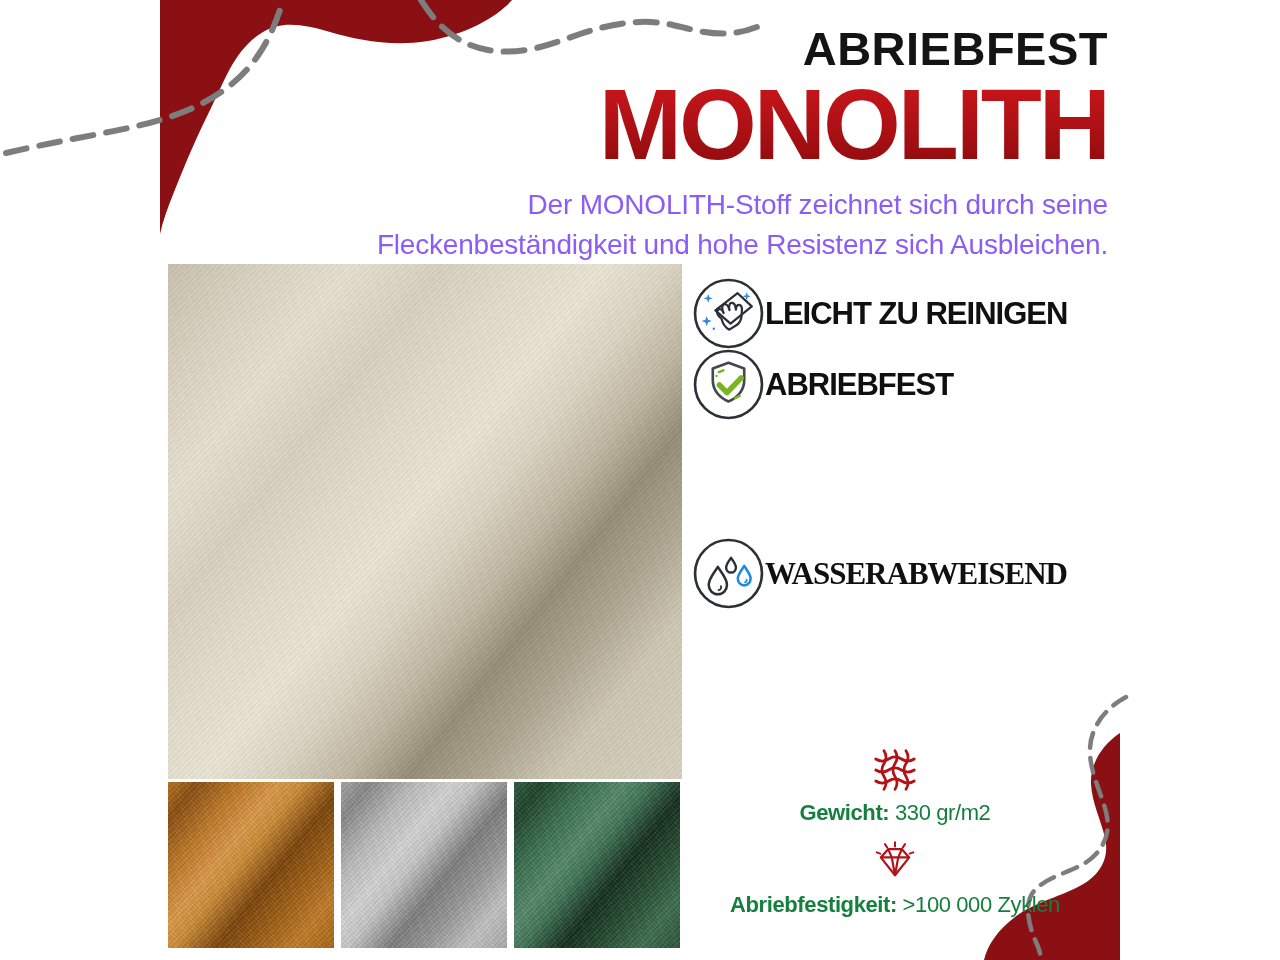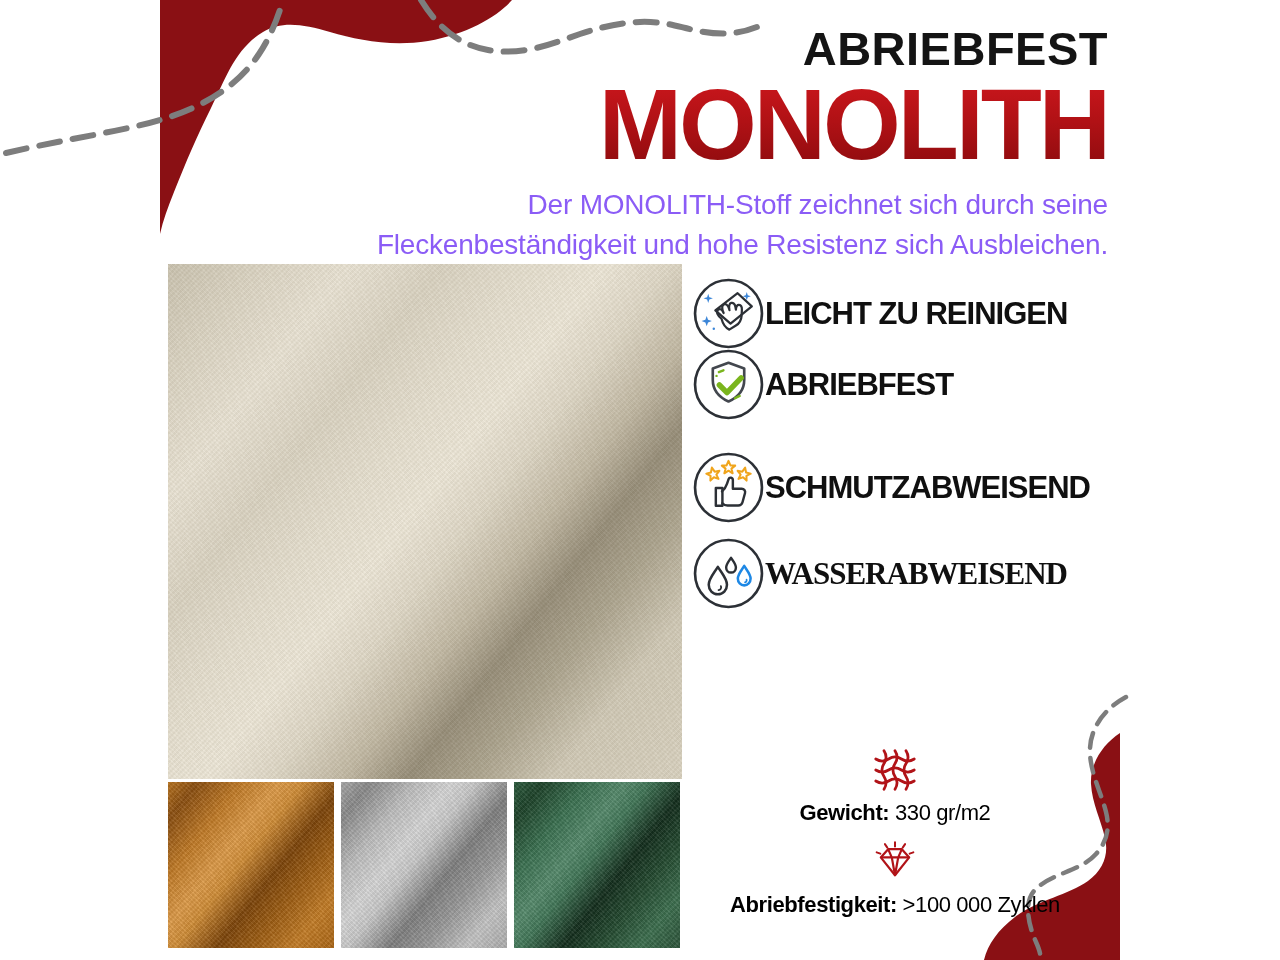--- a/index.html
+++ b/index.html
@@ -53,21 +53,21 @@
 
   
   .feature-row { position:absolute; left:692px; display:flex; align-items:center; }
   .feature-row .ico { width:73px; height:73px; flex:0 0 auto; }
   .feature-label {
     font-size:31px; font-weight:800; color:#101010; letter-spacing:-1px; white-space:nowrap;
   }
   .fr1 { top:277px; } .fr2 { top:348px; } .fr3 { top:451px; } .fr4 { top:537px;font-family:Liberation Serif, serif; }
 
   
-  .specs { position:absolute; left:710px; top:748px; width:370px; text-align:center; color:#000000; }
+  .specs { position:absolute; left:710px; top:748px; width:370px; text-align:center; color:#15803d; }
   .spec-ico { width:46px; height:44px; display:inline-block; }
   .spec-line { font-size:22px; letter-spacing:-.4px; margin-top:4px; white-space:nowrap; }
   .spec-line b { font-weight:700; }
   .spec-gap { margin-top:14px; }
 </style>
 </head>
 <body>
 
 <div class="canvas">
 
@@ -118,33 +118,20 @@
       <circle cx="36" cy="36" r="33" fill="none" stroke="#2c3036" stroke-width="2.6"></circle>
       <path d="M36 14.5 l15.5 5.7 v11.3 c0 11.7 -8 17.8 -15.5 21.3 c-7.5 -3.5 -15.5 -9.6 -15.5 -21.3 v-11.3 z" fill="none" stroke="#43474e" stroke-width="2.6" stroke-linejoin="round"></path>
       <path d="M26.5 23.8 l4.5 -1.8" fill="none" stroke="#7ab51d" stroke-width="2.4" stroke-linecap="round"></path>
       <circle cx="24.2" cy="27.5" r="1.2" fill="#7ab51d"></circle>
       <path d="M27 36.5 l7.5 7.5 L48.5 29.5" fill="none" stroke="#7ab51d" stroke-width="5.4" stroke-linecap="round" stroke-linejoin="round"></path>
       <path d="M42.5 49.5 l4.5 -2.2" fill="none" stroke="#7ab51d" stroke-width="2.4" stroke-linecap="round"></path>
     </svg>
     <div class="feature-label">ABRIEBFEST</div>
   </div>
 
-  <div class="feature-row fr3">
-    <svg class="ico" viewBox="0 0 72 72">
-      <circle cx="36" cy="36" r="33" fill="none" stroke="#2c3036" stroke-width="2.6"></circle>
-      <g fill="none" stroke="#f0a51c" stroke-width="2" stroke-linejoin="round">
-        <path transform="translate(21,23) rotate(-12)" d="M0 -6.8 L1.9 -2.3 L6.6 -2.1 L2.9 .9 L4.1 5.5 L0 2.9 L-4.1 5.5 L-2.9 .9 L-6.6 -2.1 L-1.9 -2.3 Z"></path>
-        <path transform="translate(36,16.5)" d="M0 -6.8 L1.9 -2.3 L6.6 -2.1 L2.9 .9 L4.1 5.5 L0 2.9 L-4.1 5.5 L-2.9 .9 L-6.6 -2.1 L-1.9 -2.3 Z"></path>
-        <path transform="translate(51,23) rotate(12)" d="M0 -6.8 L1.9 -2.3 L6.6 -2.1 L2.9 .9 L4.1 5.5 L0 2.9 L-4.1 5.5 L-2.9 .9 L-6.6 -2.1 L-1.9 -2.3 Z"></path>
-      </g>
-      <path d="M23.5 36.5 h6.5 v17.5 h-6.5 z" fill="none" stroke="#2c3036" stroke-width="2.4" stroke-linejoin="round"></path>
-      <path d="M30 51.5 c1.2 1.4 3 2.3 5 2.3 h10.6 c2 0 3.7 -1.3 4.2 -3.2 l2.5 -9.2 c.6 -2.1 -1 -4.2 -3.2 -4.2 h-8.8 v-8.6 c0 -2.6 -3.4 -3.2 -4.2 -.8 l-1.5 4.4 c-1 3 -2.7 5.6 -5 7.7" fill="none" stroke="#2c3036" stroke-width="2.4" stroke-linecap="round" stroke-linejoin="round"></path>
-    </svg>
-    <div class="feature-label">SCHMUTZABWEISEND</div>
-  </div>
 
   <div class="feature-row fr4">
     <svg class="ico" viewBox="0 0 72 72">
       <circle cx="36" cy="36" r="33" fill="none" stroke="#2c3036" stroke-width="2.6"></circle>
       <path d="M25.5 29.5 c4.8 7.6 9 11.8 9 17.6 c0 5.3 -4 9.4 -9 9.4 s-9 -4.1 -9 -9.4 c0 -5.8 4.2 -10 9 -17.6 z" fill="none" stroke="#2c3036" stroke-width="2.5" stroke-linejoin="round"></path>
       <path d="M28.5 48.5 c.8 1.8 -.4 3.6 -2.3 3.9" fill="none" stroke="#2c3036" stroke-width="1.8" stroke-linecap="round"></path>
       <path d="M38.5 20.5 c2.6 4.1 4.8 6.4 4.8 9.5 c0 2.9 -2.1 5.1 -4.8 5.1 s-4.8 -2.2 -4.8 -5.1 c0 -3.1 2.2 -5.4 4.8 -9.5 z" fill="none" stroke="#2c3036" stroke-width="2.4" stroke-linejoin="round"></path>
       <path d="M51.5 28.5 c3.4 5.4 6.3 8.4 6.3 12.5 c0 3.8 -2.8 6.7 -6.3 6.7 s-6.3 -2.9 -6.3 -6.7 c0 -4.1 2.9 -7.1 6.3 -12.5 z" fill="none" stroke="#1e88e5" stroke-width="2.5" stroke-linejoin="round"></path>
       <path d="M53.8 42 c.4 1.2 -.3 2.4 -1.5 2.7" fill="none" stroke="#1e88e5" stroke-width="1.7" stroke-linecap="round"></path>
     </svg>

